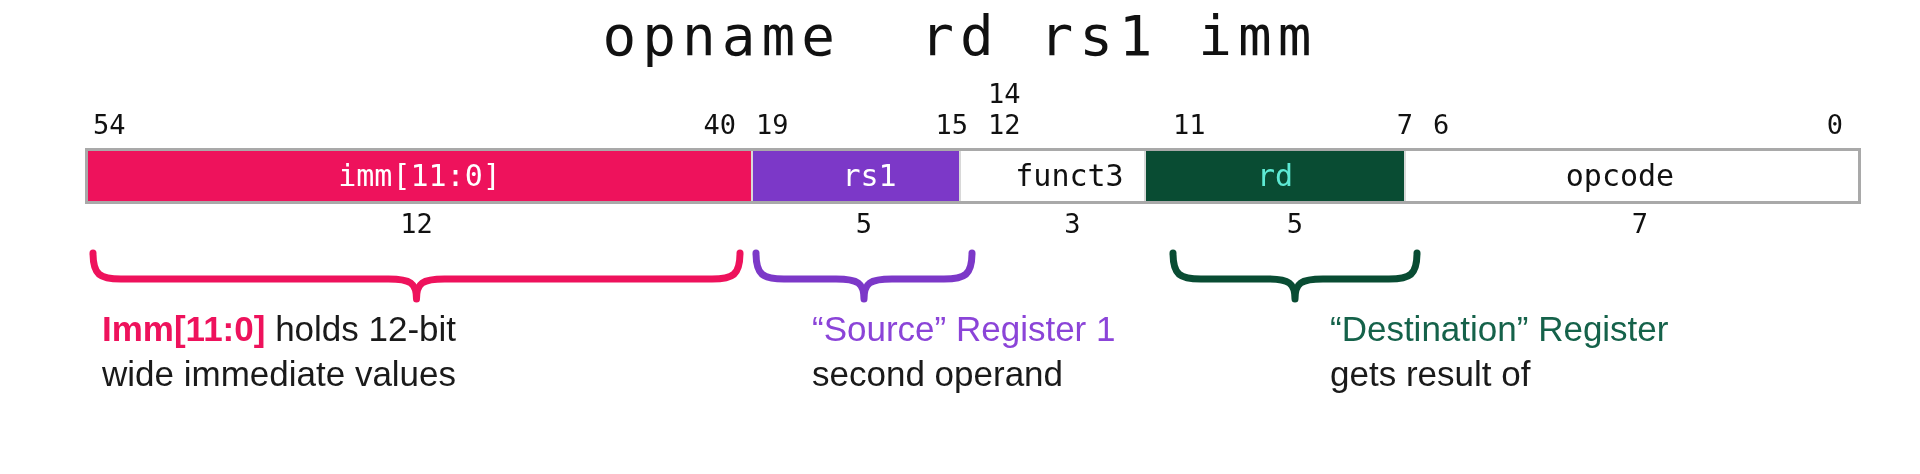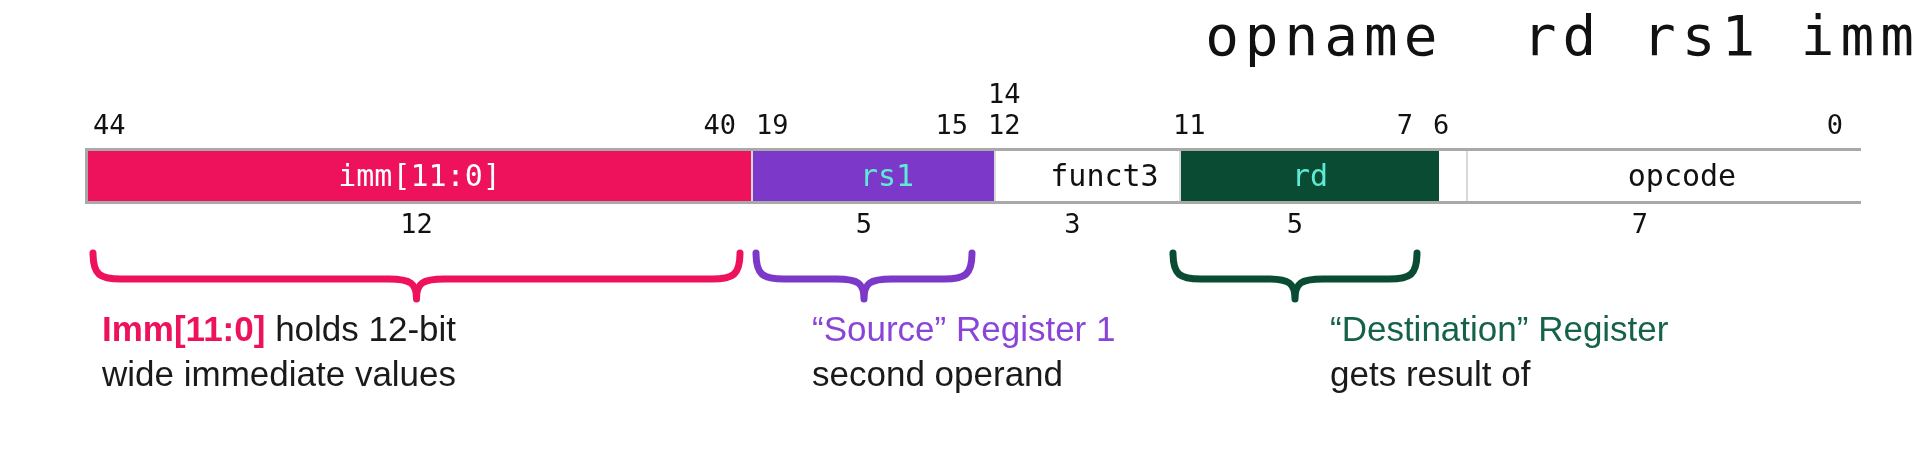--- a/index.html
+++ b/index.html
@@ -7,21 +7,21 @@
     width:1920px; height:474px;
     background:#ffffff;
     position:relative;
     overflow:hidden;
     font-family:"Liberation Sans", sans-serif;
     color:#1a1a1a;
   }
 
   .title {
     position:absolute; top:0; left:0; width:100%;
-    text-align:right;
+    text-align:center;
     font-family:"DejaVu Sans Mono", monospace;
     font-size:56px; line-height:72px;
     letter-spacing:6px;
     white-space:pre;
     color:#111;
   }
 
   .diagram { position:absolute; left:85px; top:0; width:1770px; height:310px; }
 
   .bits-row {
@@ -72,21 +72,21 @@
 </style>
 </head>
 <body>
 
 <div class="title">opname  rd rs1 imm</div>
 
 <div class="diagram">
 
   <div class="bits-row">
     <div class="bitcell" style="width: 663px;">
-      <span>44</span>
+      <span>54</span>
       <span>40</span>
     </div>
     <div class="bitcell" style="width: 232px;">
       <span>19</span>
       <span>15</span>
     </div>
     <div class="bitcell" style="width: 185px; flex-direction: column;">
       <span>14</span>
       <span>12</span>
     </div>
@@ -95,24 +95,24 @@
       <span>7</span>
     </div>
     <div class="bitcell" style="width: 430px;">
       <span>6</span>
       <span>0</span>
     </div>
   </div>
 
   <div class="bar-row" style="border-color: rgb(169, 169, 169);">
     <div class="cell" style="width: 663px; background: rgb(238, 18, 92); color: rgb(255, 255, 255);">imm[11:0]</div>
-    <div class="cell" style="width: 243px; background: rgb(124, 56, 200); color: #5eead4; padding-left: 27px;">rs1</div>
+    <div class="cell" style="width: 208px; background: rgb(124, 56, 200); color: #ffffff; padding-left: 27px;">rs1</div>
     <div class="cell" style="width: 185px; background: rgb(255, 255, 255); color: rgb(17, 17, 17); padding-left: 34px;">funct3</div>
     <div class="cell" style="width: 260px; background: rgb(9, 76, 51); color: #5eead4;">rd</div>
-    <div class="cell" style="width: 430px; background: rgb(255, 255, 255); color: rgb(17, 17, 17); margin-left: 27px;">opcode</div>
+    <div class="cell" style="width: 430px; background: rgb(255, 255, 255); color: rgb(17, 17, 17);">opcode</div>
   </div>
 
   <div class="width-row">
     <div class="widthcell" style="width: 663px;">12</div>
     <div class="widthcell" style="width: 232px;">5</div>
     <div class="widthcell" style="width: 185px;">3</div>
     <div class="widthcell" style="width: 260px;">5</div>
     <div class="widthcell" style="width: 430px;">7</div>
   </div>
 

